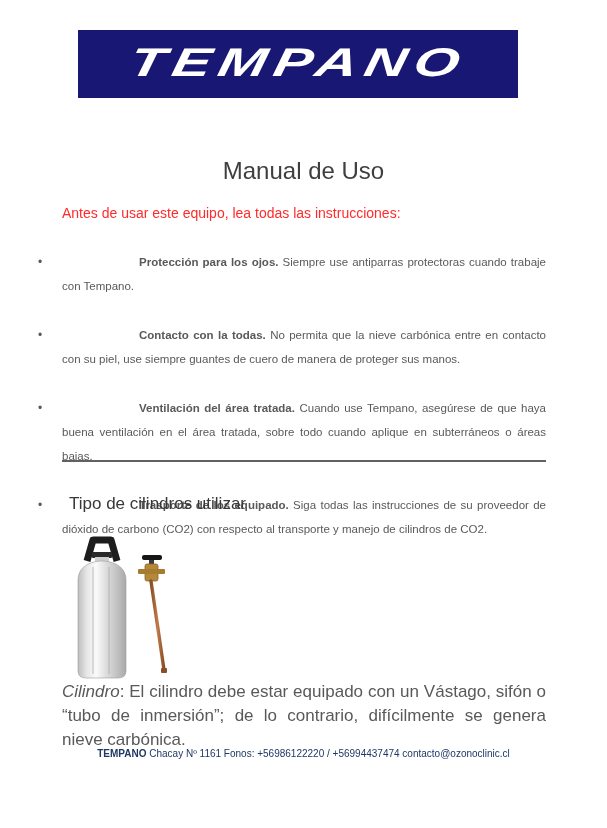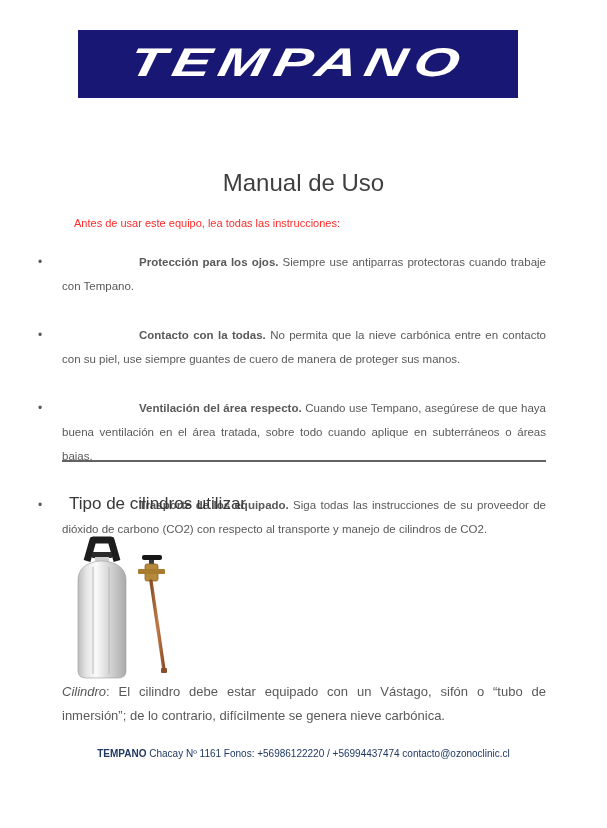--- a/index.html
+++ b/index.html
@@ -40,43 +40,43 @@
     line-height: 1;
     padding-bottom: 4px;
   }
 
   
   .title {
     position: absolute;
     left: 0;
     right: 0;
     top: 153px;
-    margin: 16px;
+    margin: 4px;
     text-align: center;
     font-size: 24px;
     font-weight: 400;
     color: #3f3f3f;
   }
   .section-heading {
     position: absolute;
     left: 62px;
     top: 487px;
     margin: 7px;
     font-size: 17px;
     font-weight: 400;
     color: #383838;
   }
 
   
   .warning {
     position: absolute;
     left: 62px;
     top: 205px;
-    margin: 12px;
-    font-size: 11px;
+    margin: 0;
+    font-size: 14px;
     color: #ff2b2b;
   }
 
   
   .bullets {
     position: absolute;
     left: 62px;
     top: 250px;
     width: 484px;
     margin: 0;
@@ -127,21 +127,21 @@
     margin: 0;
   }
 
   
   .caption {
     position: absolute;
     left: 62px;
     top: 680px;
     width: 484px;
     margin: 0;
-    font-size: 13px;
+    font-size: 17px;
     line-height: 24px;
     color: #595959;
     text-align: justify;
   }
 
   
   .footer {
     position: absolute;
     left: 0;
     right: 0;
@@ -161,21 +161,21 @@
     <span class="logo-text" style="color: rgb(255, 255, 255);">TEMPANO</span>
   </div>
 
   <h1 class="title">Manual de Uso</h1>
 
   <p class="warning" style="color: rgb(255, 43, 43);">Antes de usar este equipo, lea todas las instrucciones:</p>
 
   <ul class="bullets" id="instruction-list">
       <li><span class="bullet-marker">•</span><strong>Protección para los ojos.</strong><span> Siempre use antiparras protectoras cuando trabaje con Tempano.</span></li>
       <li><span class="bullet-marker">•</span><strong>Contacto con la todas.</strong><span> No permita que la nieve carbónica entre en contacto con su piel, use siempre guantes de cuero de manera de proteger sus manos.</span></li>
-      <li><span class="bullet-marker">•</span><strong>Ventilación del área respecto.</strong><span> Cuando use Tempano, asegúrese de que haya buena ventilación en el área tratada, sobre todo cuando aplique en subterráneos o áreas bajas.</span></li>
+      <li><span class="bullet-marker">•</span><strong>Ventilación del área tratada.</strong><span> Cuando use Tempano, asegúrese de que haya buena ventilación en el área tratada, sobre todo cuando aplique en subterráneos o áreas bajas.</span></li>
       <li><span class="bullet-marker">•</span><strong>Trasporte de los equipado.</strong><span> Siga todas las instrucciones de su proveedor de dióxido de carbono (CO2) con respecto al transporte y manejo de cilindros de CO2.</span></li>
     </ul>
 
   <div class="divider"></div>
 
   <h2 class="section-heading">Tipo de cilindros utilizar</h2>
 
   <figure class="cylinder-figure">
     <svg width="140" height="148" viewBox="0 0 140 148">
       <defs>

